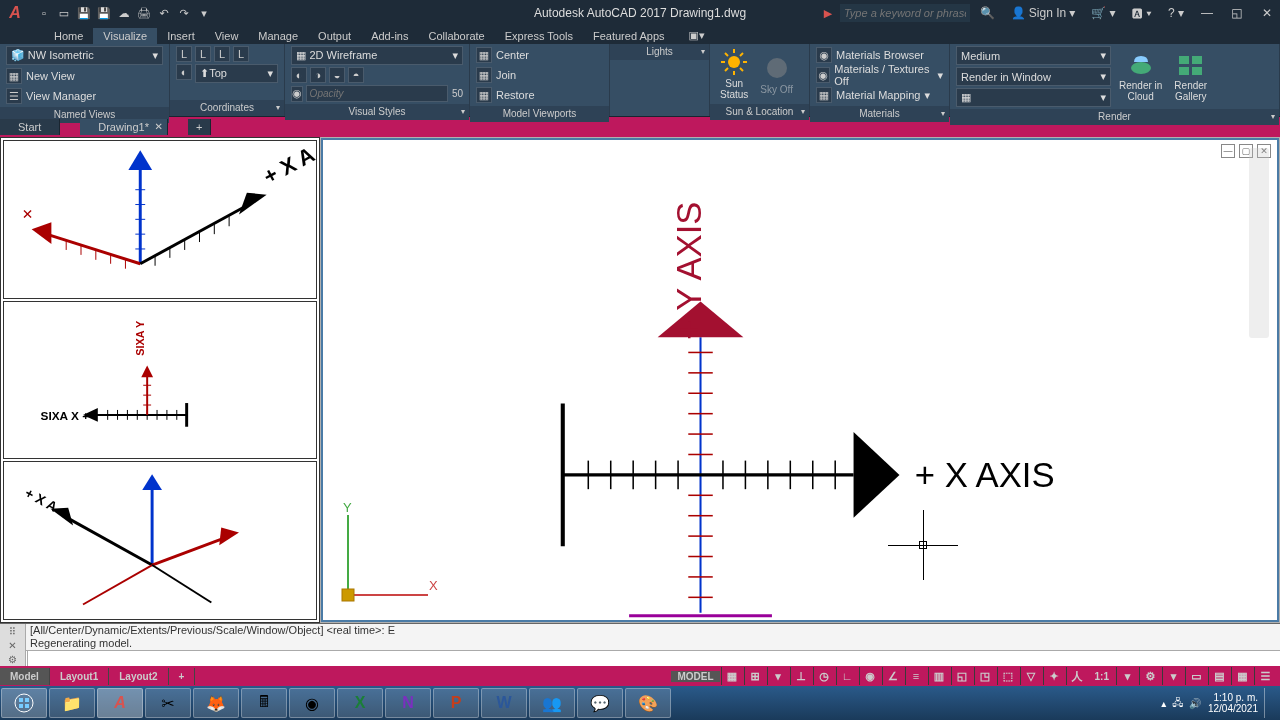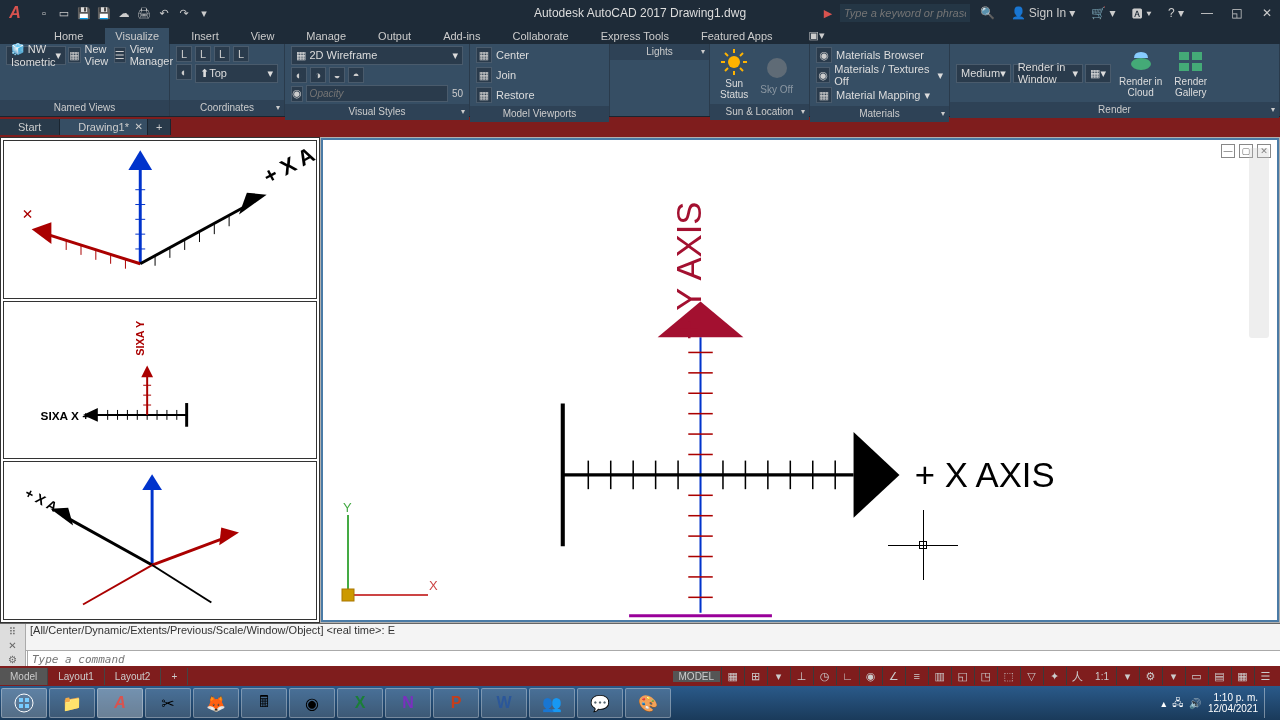--- a/index.html
+++ b/index.html
@@ -11,38 +11,38 @@
 .app-a { color: #d9534f; font-weight: bold; font-size: 16px; font-style: italic; }
 .qat { display: flex; gap: 4px; margin-left: 6px; }
 .qat-btn { width: 16px; height: 16px; display: flex; align-items: center; justify-content: center; color: #ccc; font-size: 11px; }
 .title-center { position: absolute; left: 50%; transform: translateX(-50%); color: #ddd; font-size: 12px; }
 .title-right { margin-left: auto; display: flex; align-items: center; gap: 4px; }
 .search-input { background: #243645; border: none; color: #aaa; font-style: italic; font-size: 11px; width: 130px; height: 18px; padding: 0 4px; }
 .title-btn { color: #ccc; font-size: 12px; padding: 0 6px; display: flex; align-items: center; gap: 3px; height: 26px; }
 .win-ctrl { width: 26px; height: 26px; display: flex; align-items: center; justify-content: center; color: #ccc; font-size: 12px; }
 
 
-.menu-tabs { height: 18px; background: #1e2b38; display: flex; align-items: flex-end; padding-left: 44px; gap: 12px; }
+.menu-tabs { height: 18px; background: #1e2b38; display: flex; align-items: flex-end; padding-left: 44px; gap: 0; }
 .menu-tab { color: #ccc; font-size: 11px; padding: 2px 10px; }
 .menu-tab.active { background: #364e64; }
 
 
 .ribbon { height: 73px; background: #364e64; display: flex; border-bottom: 1px solid #1a2530; }
 .panel { border-right: 1px solid #2a3b4c; display: flex; flex-direction: column; position: relative; }
 .panel-body { flex: 1; display: flex; align-items: center; padding: 2px 6px; gap: 4px; }
 .panel-label { height: 16px; background: #2e4256; color: #ccc; font-size: 10px; text-align: center; line-height: 16px; position: relative; }
 .panel-label .dd { position: absolute; right: 4px; font-size: 8px; }
 .combo { background: #2a3b4c; border: 1px solid #4a5b6c; color: #ddd; font-size: 11px; padding: 1px 4px; height: 19px; display: flex; align-items: center; justify-content: space-between; }
 .ico { width: 16px; height: 16px; display: inline-flex; align-items: center; justify-content: center; font-size: 11px; color: #ccc; background: #2a3b4c; border: 1px solid #4a5b6c; }
 .big-btn { display: flex; flex-direction: column; align-items: center; color: #ddd; font-size: 10px; text-align: center; padding: 2px 4px; gap: 2px; }
 .sun-svg { width: 28px; height: 28px; }
 .mat-row { display: flex; align-items: center; gap: 4px; color: #ddd; font-size: 11px; height: 18px; }
 
 
-.filetabs { height: 20px; background: #7f1d1d; display: flex; align-items: center; }
+.filetabs { height: 20px; background: #be185d; display: flex; align-items: center; gap: 20px; }
 .filetab { background: #293a4a; color: #ccc; font-size: 11px; padding: 2px 18px; border-right: 1px solid #1a2530; position: relative; }
 .filetab.active { background: #364e64; }
 .filetab .close { position: absolute; right: 4px; top: 2px; font-size: 10px; }
 
 
 .workspace { position: absolute; top: 137px; left: 0; right: 0; bottom: 63px; background: #b0b0b0; display: flex; }
 .thumbnails { width: 320px; background: #fff; display: flex; flex-direction: column; gap: 2px; padding: 2px; border: 1px solid #333; }
 .thumb { flex: 1; background: #fff; border: 1px solid #333; position: relative; overflow: hidden; }
 .main-view { flex: 1; background: #fff; border: 2px solid #4a7ba6; margin: 1px; position: relative; overflow: hidden; }
 
@@ -55,21 +55,21 @@
 .ucs { position: absolute; bottom: 10px; left: 10px; }
 
 
 .cmdwin { position: absolute; bottom: 20px; left: 0; right: 0; height: 43px; background: #eee; border-top: 1px solid #666; }
 .cmd-history { height: 26px; background: #f4f4f4; font-family: monospace; font-size: 11px; padding: 0 30px; color: #333; line-height: 13px; overflow: hidden; }
 .cmd-input-row { height: 17px; background: #fff; display: flex; align-items: center; border-top: 1px solid #aaa; }
 .cmd-input { flex: 1; border: none; font-family: monospace; font-size: 11px; padding: 0 4px; color: #888; font-style: italic; }
 .cmd-ico { width: 28px; height: 17px; display: flex; align-items: center; justify-content: center; border-right: 1px solid #aaa; }
 
 
-.bottombar { position: absolute; bottom: 0; left: 0; right: 0; height: 20px; background: #7f1d1d; display: flex; align-items: center; }
+.bottombar { position: absolute; bottom: 0; left: 0; right: 0; height: 20px; background: #be185d; display: flex; align-items: center; font-weight: bold; }
 .layout-tab { color: #ccc; font-size: 10px; padding: 3px 10px; border-right: 1px solid #444; }
 .layout-tab.active { background: #555; }
 .status-right { margin-left: auto; display: flex; align-items: center; gap: 1px; padding-right: 4px; }
 .status-btn { width: 22px; height: 18px; display: flex; align-items: center; justify-content: center; color: #ccc; font-size: 11px; border-left: 1px solid #3a3a3a; }
 .status-lbl { color: #ccc; font-size: 10px; padding: 0 6px; } 
 
 .win-taskbar { position: absolute; bottom: 0; left: 0; right: 0; height: 34px; background: linear-gradient(#2a5a8a, #1a3a5a); display: flex; align-items: center; z-index: 100; }
 .tb-btn { width: 46px; height: 30px; margin: 2px 1px; background: rgba(255,255,255,0.15); border: 1px solid rgba(255,255,255,0.3); border-radius: 2px; display: flex; align-items: center; justify-content: center; font-size: 16px; }
 .tb-btn.active { background: rgba(255,255,255,0.35); }
 .tray { margin-left: auto; display: flex; align-items: center; gap: 6px; color: #fff; font-size: 10px; padding-right: 8px; }
@@ -129,21 +129,21 @@
   <div class="menu-tab">Add-ins</div>
   <div class="menu-tab">Collaborate</div>
   <div class="menu-tab">Express Tools</div>
   <div class="menu-tab">Featured Apps</div>
   <div class="menu-tab" style="margin-left:4px">▣▾</div>
 </div>
 
 <div class="ribbon">
 
   <div class="panel" style="width:170px">
-    <div class="panel-body" style="align-items:stretch; gap:2px">
+    <div class="panel-body" style="flex-direction:column; align-items:stretch; gap:2px">
       <div class="combo">
           <span>🧊 <span>NW Isometric</span></span>
           <span>▾</span>
         </div>
       <div class="mat-row">
           <span class="ico">▦</span>
           <span>New View</span>
         </div>
       <div class="mat-row">
           <span class="ico">☰</span>
@@ -255,21 +255,21 @@
           <span>Materials Browser</span>
         </div>
       <div class="mat-row"><span class="ico">◉</span><span>Materials / Textures Off</span> ▾</div>
       <div class="mat-row"><span class="ico">▦</span><span>Material Mapping</span> ▾</div>
     </div>
     <div class="panel-label"><span>Materials</span><span class="dd">▾</span></div>
   </div>
 
   <div class="panel" style="flex:1">
     <div class="panel-body">
-      <div style="display:flex;flex-direction:row;gap:2px;width:155px">
+      <div style="display:flex;flex-direction:column;gap:2px;width:155px">
         <div class="combo">
             <span>Medium</span>
             <span>▾</span>
           </div>
         <div class="combo">
             <span>Render in Window</span>
             <span>▾</span>
           </div>
         <div class="combo">
             <span>▦</span>
@@ -461,24 +461,24 @@
 </div>
 
 <div class="cmdwin">
   <div style="position:absolute;left:0;top:0;bottom:0;width:26px;background:#ddd;border-right:1px solid #aaa;display:flex;flex-direction:column;align-items:center;justify-content:space-around">
     <span style="font-size:10px;color:#666">⠿</span>
     <span style="font-size:10px;color:#666">✕</span>
     <span style="font-size:10px;color:#666">⚙</span>
   </div>
   <div class="cmd-history">
     <div>[All/Center/Dynamic/Extents/Previous/Scale/Window/Object] &lt;real time&gt;: E</div>
+    <div>Regenerating model.</div>
   </div>
   <div class="cmd-input-row">
     <div class="cmd-ico">▷_</div>
-    <input class="cmd-input" placeholder="Type a command" style="">
   </div>
 </div>
 
 <div class="bottombar">
   <div class="layout-tab active">Model</div>
   <div class="layout-tab">Layout1</div>
   <div class="layout-tab">Layout2</div>
   <div class="layout-tab">+</div>
   <div class="status-right">
     <span class="status-lbl" style="background:#555">MODEL</span>

